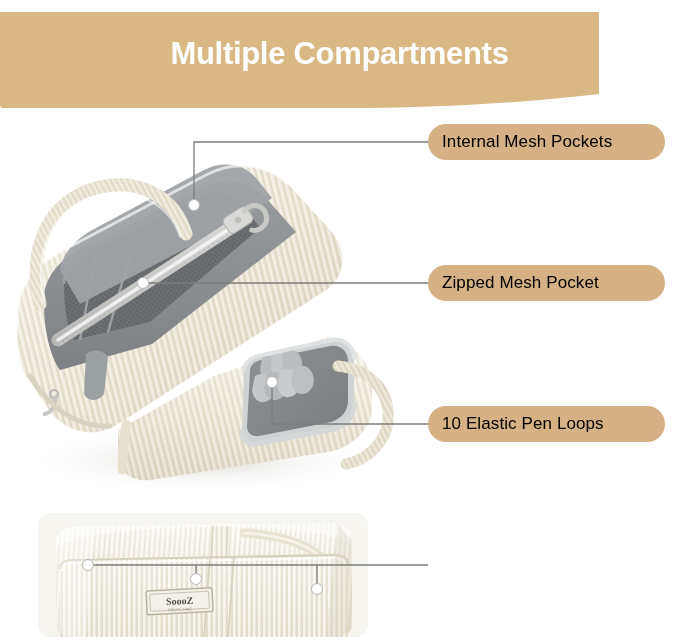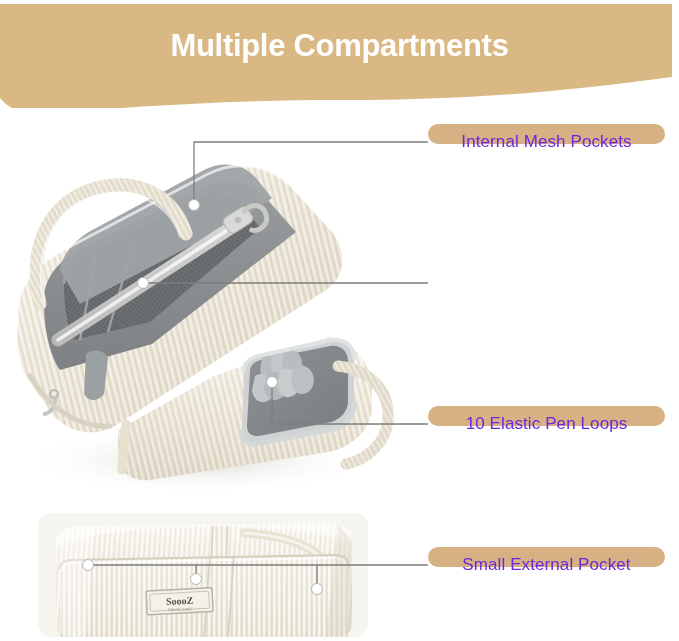--- a/index.html
+++ b/index.html
@@ -10,47 +10,46 @@
     overflow: hidden;
   }
   #page {
     position: relative;
     width: 679px; height: 641px;
     background: #ffffff;
   }
 
   
   #header-banner {
-    position: absolute; left: 0; top: 4px;
-    width: 672px; height: 112px;
+    position: absolute; left: 0; top: 12px;
+    width: 599px; height: 112px;
     overflow: hidden;
   }
   #header-banner svg { display: block; }
   #header-title {
     position: absolute; left: 0; top: 22px;
     width: 679px;
     text-align: center;
     font-size: 31px;
     font-weight: bold;
     color: #ffffff;
     letter-spacing: -0.3px;
     line-height: 40px;
     white-space: nowrap;
   }
 
   
   .callout-pill {
     position: absolute;
-    height: 20px;
+    height: 36px;
     border-radius: 18px;
     background: #d5b184;
-    color: #6d28d9;
+    color: #000000;
     font-size: 17px;
     line-height: 36px;
-    text-align: center;
     white-space: nowrap;
     letter-spacing: 0.1px;
     padding: 0 14px;
   }
   #pill-1 { left: 428px; top: 124px; width: 237px; }
   #pill-2 { left: 428px; top: 265px; width: 237px; }
   #pill-3 { left: 428px; top: 406px; width: 237px; }
   #pill-4 { left: 428px; top: 547px; width: 237px; }
 
   
@@ -310,16 +309,16 @@
       <path d="M88,565 L428,565" fill="none" stroke="#7d7d7d" stroke-width="1.3"></path>
       <path d="M196,579 L196,565" fill="none" stroke="#7d7d7d" stroke-width="1.3"></path>
       <path d="M317,589 L317,565" fill="none" stroke="#7d7d7d" stroke-width="1.3"></path>
       <circle cx="88" cy="565" r="5.5" fill="#ffffff" stroke="#b5b5b5" stroke-width="1"></circle>
       <circle cx="196" cy="579" r="5.5" fill="#ffffff" stroke="#b5b5b5" stroke-width="1"></circle>
       <circle cx="317" cy="589" r="5.5" fill="#ffffff" stroke="#b5b5b5" stroke-width="1"></circle>
     </g>
   </svg>
 
   <div class="callout-pill" id="pill-1">Internal  Mesh Pockets</div>
+  <div class="callout-pill" id="pill-2">Zipped Mesh Pocket</div>
   <div class="callout-pill" id="pill-3">10 Elastic Pen Loops</div>
-  <div class="callout-pill" id="pill-4">Small External Pocket</div>
 
 </div>
 
 </body></html>

